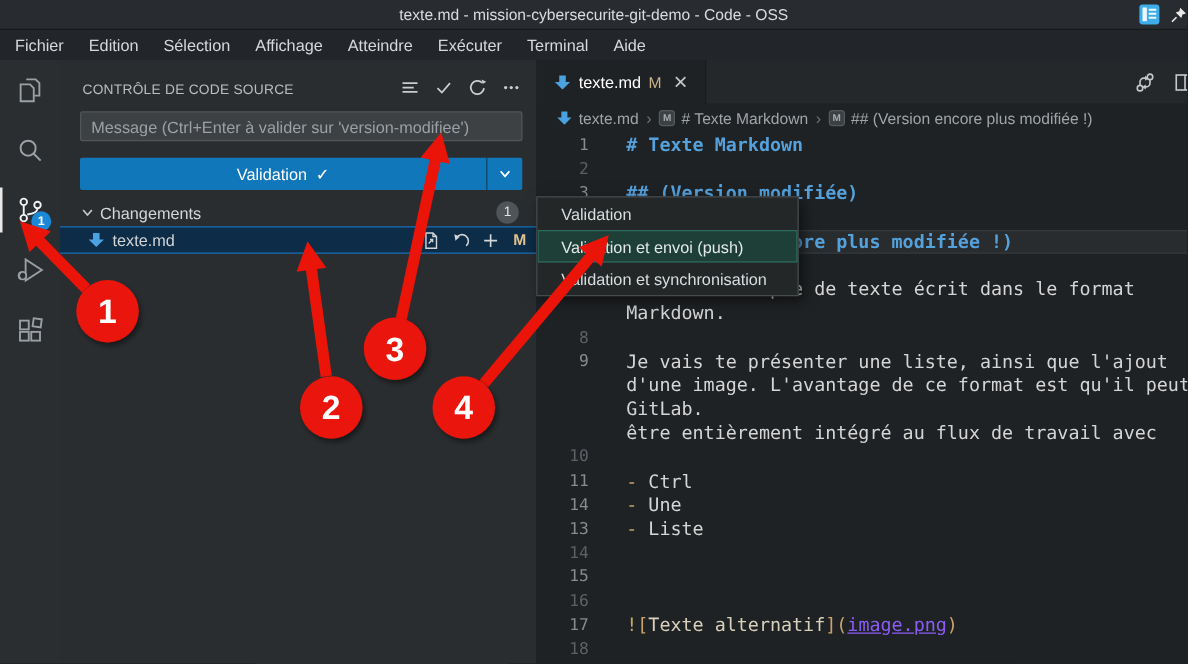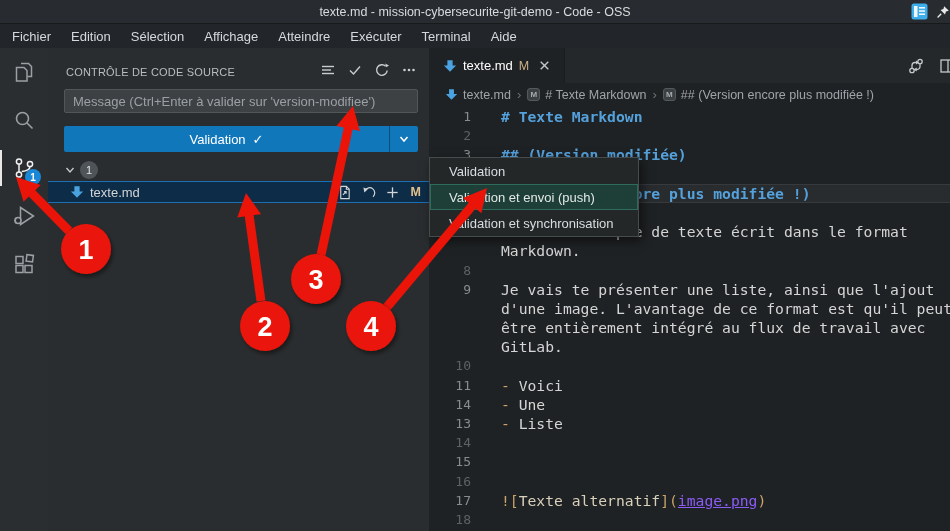--- a/index.html
+++ b/index.html
@@ -227,20 +227,21 @@
             </svg>
         </div>
       </div>
 
       <div class="section-row">
         <span class="twist icon">
           <svg width="12" height="12" viewBox="0 0 12 12" fill="none" stroke="currentColor" stroke-width="1.4">
               <polyline points="2.5,4 6,8 9.5,4"></polyline>
             </svg>
         </span>
+        <span class="section-label">Changements</span>
         <span class="count-badge">1</span>
       </div>
 
       <div class="file-row">
         <span class="icon">
           <svg width="14" height="14" viewBox="0 0 16 16">
               <polygon points="5,1.5 11,1.5 11,7.5 15,7.5 8,14.5 1,7.5 5,7.5" fill="#4aa3e0"></polygon>
             </svg>
         </span>
         <span class="file-name">texte.md</span>
@@ -327,24 +328,24 @@
             <div class="crow"><div class="gut dim">2</div><div class="gsp"></div><div></div></div>
             <div class="crow"><div class="gut">3</div><div class="gsp"></div><div><span class="seg-hd">## (Version modifiée)</span></div></div>
             <div class="crow"><div class="gut dim">4</div><div class="gsp"></div><div></div></div>
             <div class="crow cur"><div class="gut">5</div><div class="gsp"></div><div><span class="seg-hd">## (Version encore plus modifiée !)</span></div></div>
             <div class="crow"><div class="gut dim">6</div><div class="gsp"></div><div></div></div>
             <div class="crow"><div class="gut">7</div><div class="gsp"></div><div><span class="seg-tx">Voici un exemple de texte écrit dans le format</span></div></div>
             <div class="crow"><div class="gut"></div><div class="gsp"></div><div><span class="seg-tx">Markdown.</span></div></div>
             <div class="crow"><div class="gut dim">8</div><div class="gsp"></div><div></div></div>
             <div class="crow"><div class="gut">9</div><div class="gsp"></div><div><span class="seg-tx">Je vais te présenter une liste, ainsi que l'ajout</span></div></div>
             <div class="crow"><div class="gut"></div><div class="gsp"></div><div><span class="seg-tx">d'une image. L'avantage de ce format est qu'il peut</span></div></div>
+            <div class="crow"><div class="gut"></div><div class="gsp"></div><div><span class="seg-tx">GitLab.</span></div></div>
             <div class="crow"><div class="gut"></div><div class="gsp"></div><div><span class="seg-tx">être entièrement intégré au flux de travail avec</span></div></div>
-            <div class="crow"><div class="gut"></div><div class="gsp"></div><div><span class="seg-tx">GitLab.</span></div></div>
             <div class="crow"><div class="gut dim">10</div><div class="gsp"></div><div></div></div>
-            <div class="crow"><div class="gut">11</div><div class="gsp"></div><div><span class="seg-pn">- </span><span class="seg-tx">Voici</span></div></div>
+            <div class="crow"><div class="gut">11</div><div class="gsp"></div><div><span class="seg-pn">- </span><span class="seg-tx">Ctrl</span></div></div>
             <div class="crow"><div class="gut">14</div><div class="gsp"></div><div><span class="seg-pn">- </span><span class="seg-tx">Une</span></div></div>
             <div class="crow"><div class="gut">13</div><div class="gsp"></div><div><span class="seg-pn">- </span><span class="seg-tx">Liste</span></div></div>
             <div class="crow"><div class="gut dim">14</div><div class="gsp"></div><div></div></div>
             <div class="crow"><div class="gut">15</div><div class="gsp"></div></div>
             <div class="crow"><div class="gut dim">16</div><div class="gsp"></div><div></div></div>
             <div class="crow"><div class="gut">17</div><div class="gsp"></div><div><span class="seg-pn">![</span><span class="seg-alt">Texte alternatif</span><span class="seg-pn">](</span><span class="seg-lk">image.png</span><span class="seg-pn">)</span></div></div>
             <div class="crow"><div class="gut dim">18</div><div class="gsp"></div><div></div></div>
           </div>
       </div>
     </div>

